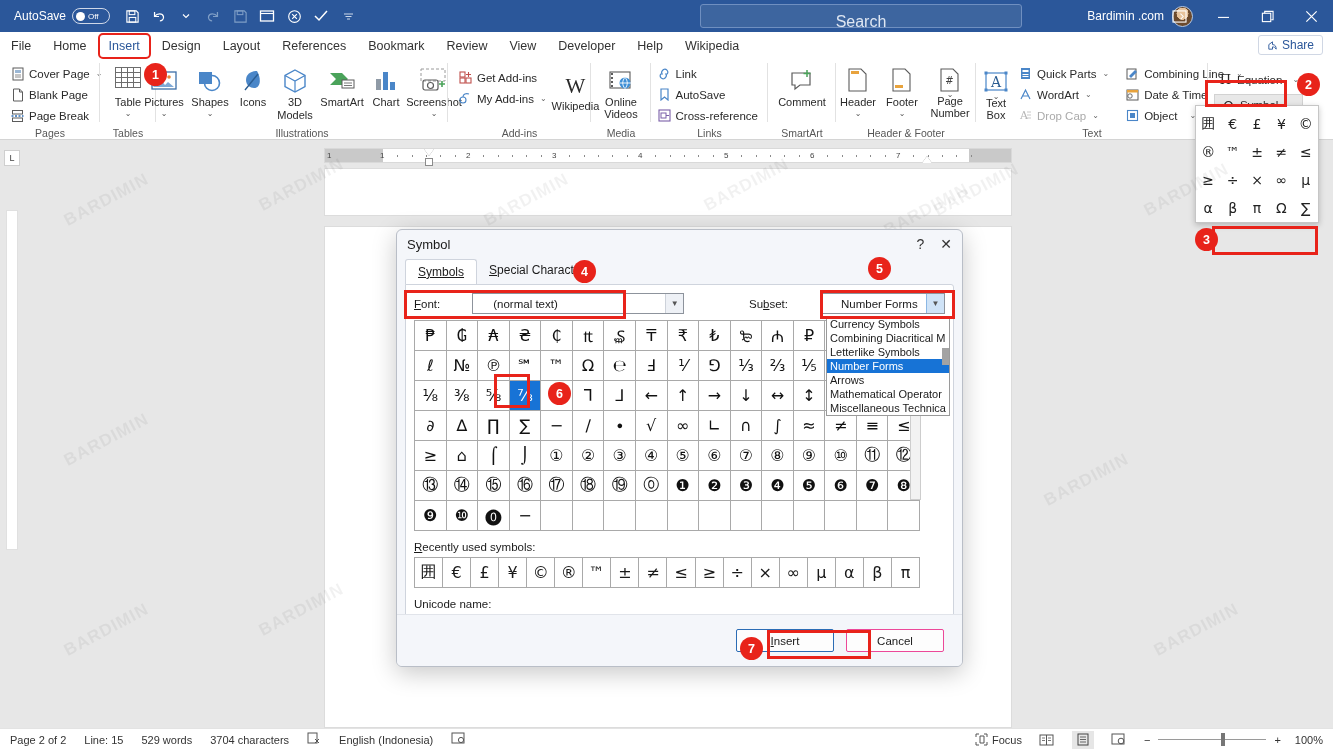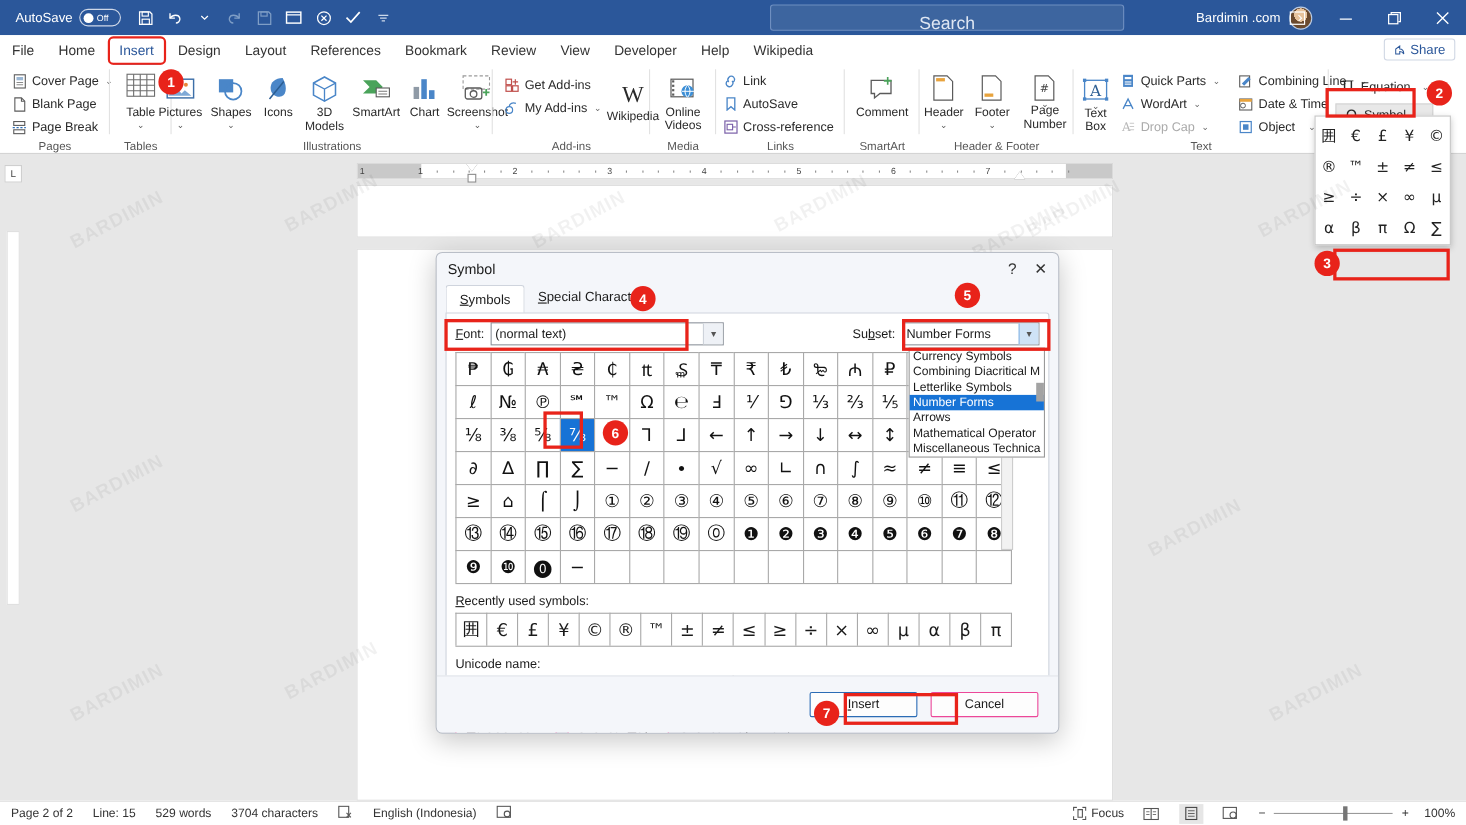--- a/index.html
+++ b/index.html
@@ -132,26 +132,26 @@
     box-shadow:0 6px 24px rgba(0,0,0,.22); z-index:65; font-size:11.5px;
     overflow:hidden;
   }
   .dlg .tbar{ height:28px; display:flex; align-items:center; padding:0 10px; }
   .dlg .tbar .ttl{ font-size:13px; color:#1b1b1b;}
   .dlg .tbar .r{ margin-left:auto; display:flex; gap:16px; align-items:center;
                  font-size:14px; color:#333;}
   .dlg .tabs{ display:flex; padding:0 8px; gap:0; }
   .dlg .dtab{ padding:5px 12px; font-size:12px; color:#1b1b1b; }
   .dlg .dtab.on{ background:#fff; border:1px solid #cfd4dd; border-bottom-color:#fff;
-                 border-radius:3px 3px 0 0; position:relative; top:1px;}
+                 border-radius:3px 3px 0 0; position:relative; top:1px;text-decoration:underline;}
   .dlg .body{ background:#fff; margin:0 8px 0 8px; border:1px solid #cfd4dd;
               border-radius:0 3px 3px 3px; padding:8px; height:362px; position:relative;}
   .fontrow{ display:flex; align-items:center; gap:6px; font-size:11.5px; }
   .combo{ height:21px; border:1px solid #8d939c; background:#fff; display:flex;
-          align-items:center; padding:0 0 0 3px; font-size:11.5px;}
+          align-items:center; padding:0 0 0 20px; font-size:11.5px;margin-left:26px;}
   .combo .arrow{ margin-left:auto; width:18px; height:19px; display:flex;
                  align-items:center; justify-content:center; background:#eef1f6;
                  border-left:1px solid #cdd2da; font-size:8px; color:#555;}
   .combo.blue .arrow{ background:#cfe3f7; border-left:1px solid #8bb7e4;}
   .symgrid{ border:1px solid #a9a9a9; border-top:none; border-left:none;
             display:grid; grid-template-columns:repeat(16,1fr); }
   .symgrid .c{
     border-left:1px solid #a9a9a9; border-top:1px solid #a9a9a9;
     height:30px; display:flex; align-items:center; justify-content:center;
     font-size:16px; font-family:"DejaVu Sans",sans-serif; color:#111;

